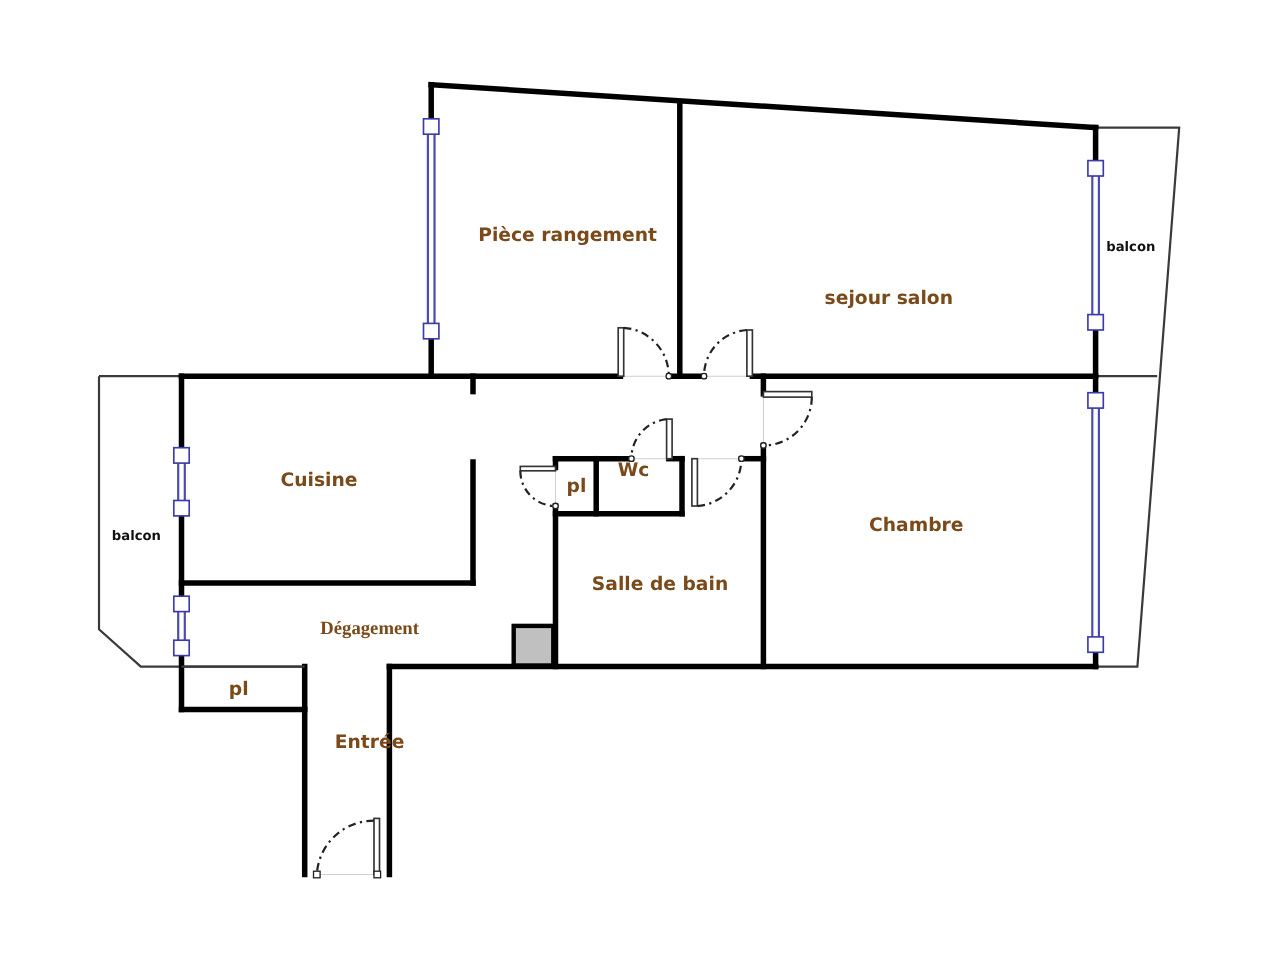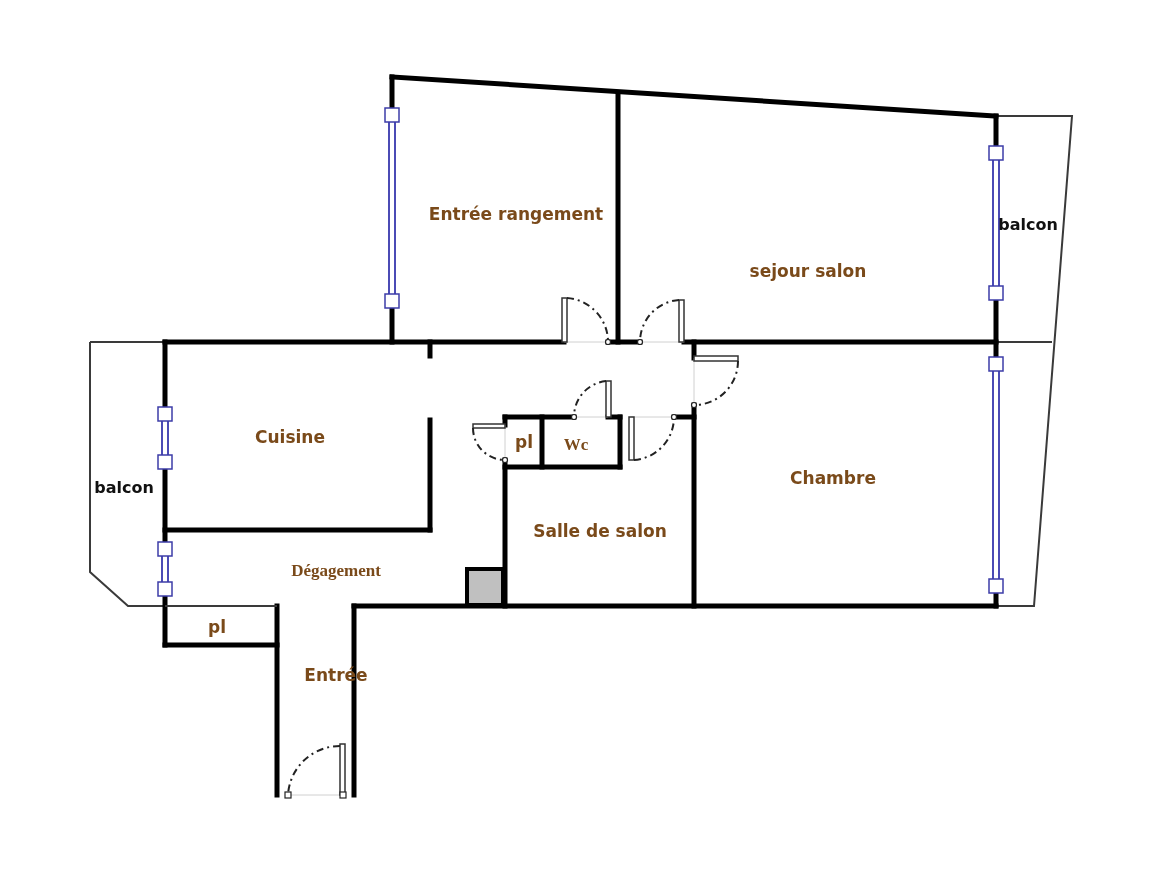--- a/index.html
+++ b/index.html
@@ -9,21 +9,21 @@
   .outline { stroke: #3a3a3a; stroke-width: 2; fill: none; }
   .win-line { stroke: #4b4bb5; stroke-width: 2; fill: none; }
   .win-fill { stroke: none; fill: #ffffff; }
   .win-node { fill: #ffffff; stroke: #3c3ca8; stroke-width: 1.5; }
   .door-leaf { fill: #ffffff; stroke: #333; stroke-width: 1.5; }
   .door-arc { stroke: #222; stroke-width: 2; fill: none; stroke-dasharray: 7 4 2 4; }
   .door-hinge { fill: #fff; stroke: #222; stroke-width: 1.2; }
   .thresh { stroke: #d0d0d0; stroke-width: 1; }
   .shaft { fill: #c0c0c0; stroke: #000; stroke-width: 4; }
   .room-label { position: absolute; font-family: "DejaVu Sans", sans-serif; font-weight: bold; font-size: 17px; color: #7a4a1a; white-space: nowrap; transform: translate(-50%, -50%); }
-  .balcon-label { position: absolute; font-family: "DejaVu Sans", sans-serif; font-weight: bold; font-size: 16px; color: #111; white-space: nowrap; transform: translate(-50%, -50%); }
+  .balcon-label { position: absolute; font-family: "DejaVu Sans", sans-serif; font-weight: bold; font-size: 12px; color: #111; white-space: nowrap; transform: translate(-50%, -50%); }
 </style>
 </head>
 <body>
 
 <svg id="plan" viewBox="0 0 1171 877" xmlns="http://www.w3.org/2000/svg">
 
   <g>
     <polyline class="outline" points="996,116 1072,116 1034,606 996,606"></polyline>
     <line class="outline" x1="996" y1="342" x2="1052" y2="342"></line>
   </g>
@@ -150,25 +150,25 @@
   </g>
   <g>
     <line class="thresh" x1="288" y1="795" x2="343" y2="795"></line>
     <rect class="door-leaf" x="340" y="744" width="5" height="51"></rect>
     <path class="door-arc" d="M340,746 A52,52 0 0 0 288,795"></path>
     <rect class="door-hinge" x="285" y="792" width="6" height="6"></rect>
     <rect class="door-hinge" x="340" y="792" width="6" height="6"></rect>
   </g>
 </svg>
 
-<div class="room-label" style="left:516px; top:214px;">Entrée rangement</div>
+<div class="room-label" style="left:516px; top:214px;">Pièce rangement</div>
 <div class="room-label" style="left:808px; top:227px;margin-top:44px;">sejour salon</div>
 <div class="room-label" style="left:290px; top:437px;">Cuisine</div>
 <div class="room-label" style="left:524px; top:442px;">pl</div>
-<div class="room-label" style="left:576px; top:445px;font-family:Liberation Serif, serif;">Wc</div>
-<div class="room-label" style="left:600px; top:531px;">Salle de salon</div>
+<div class="room-label" style="left:576px; top:428px;">Wc</div>
+<div class="room-label" style="left:600px; top:531px;">Salle de bain</div>
 <div class="room-label" style="left:833px; top:478px;">Chambre</div>
 <div class="room-label" style="left:336px; top:571px;font-family:Liberation Serif, serif;">Dégagement</div>
 <div class="room-label" style="left:217px; top:627px;">pl</div>
 <div class="room-label" style="left:336px; top:675px;">Entrée</div>
 
 <div class="balcon-label" style="left:1028px; top:224px;">balcon</div>
 <div class="balcon-label" style="left:124px; top:487px;">balcon</div>
 
 </body></html>

